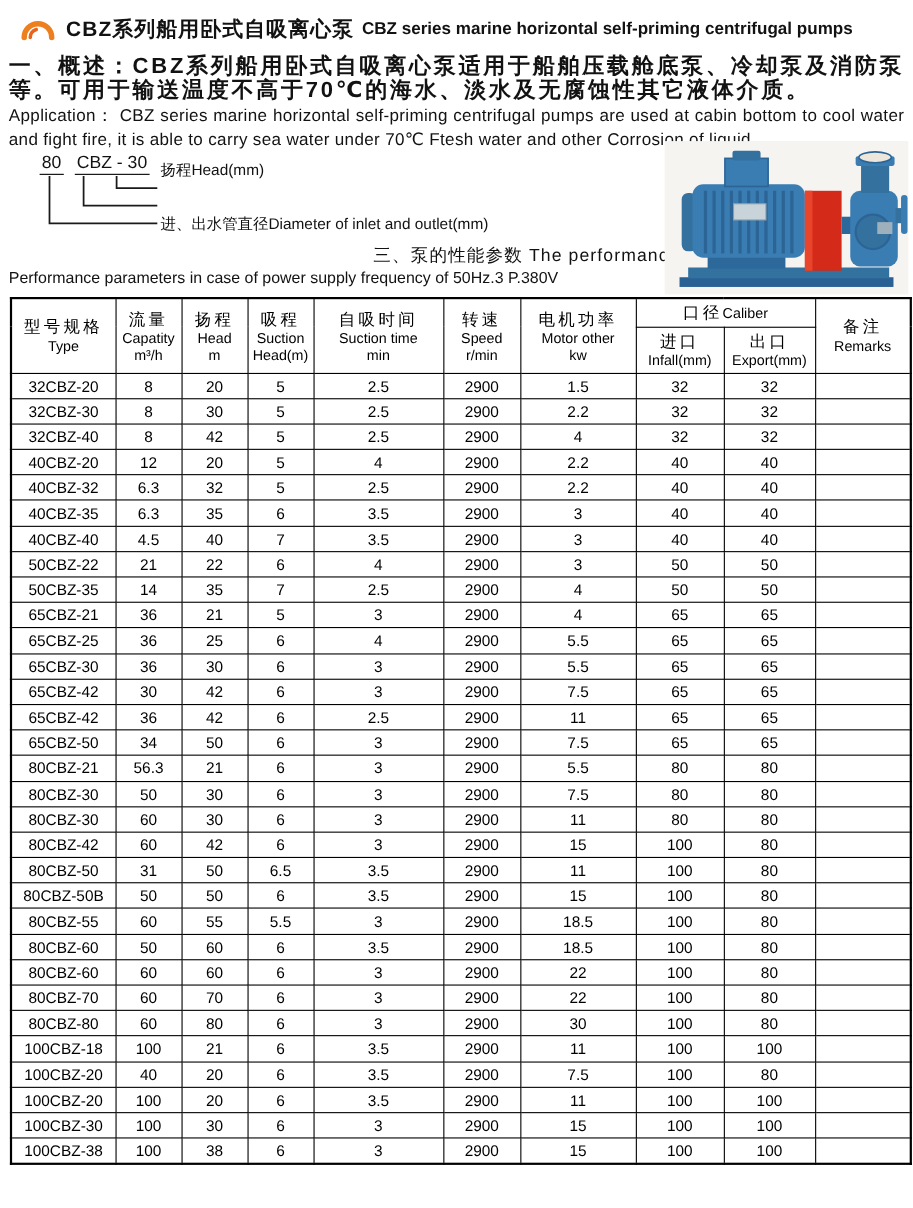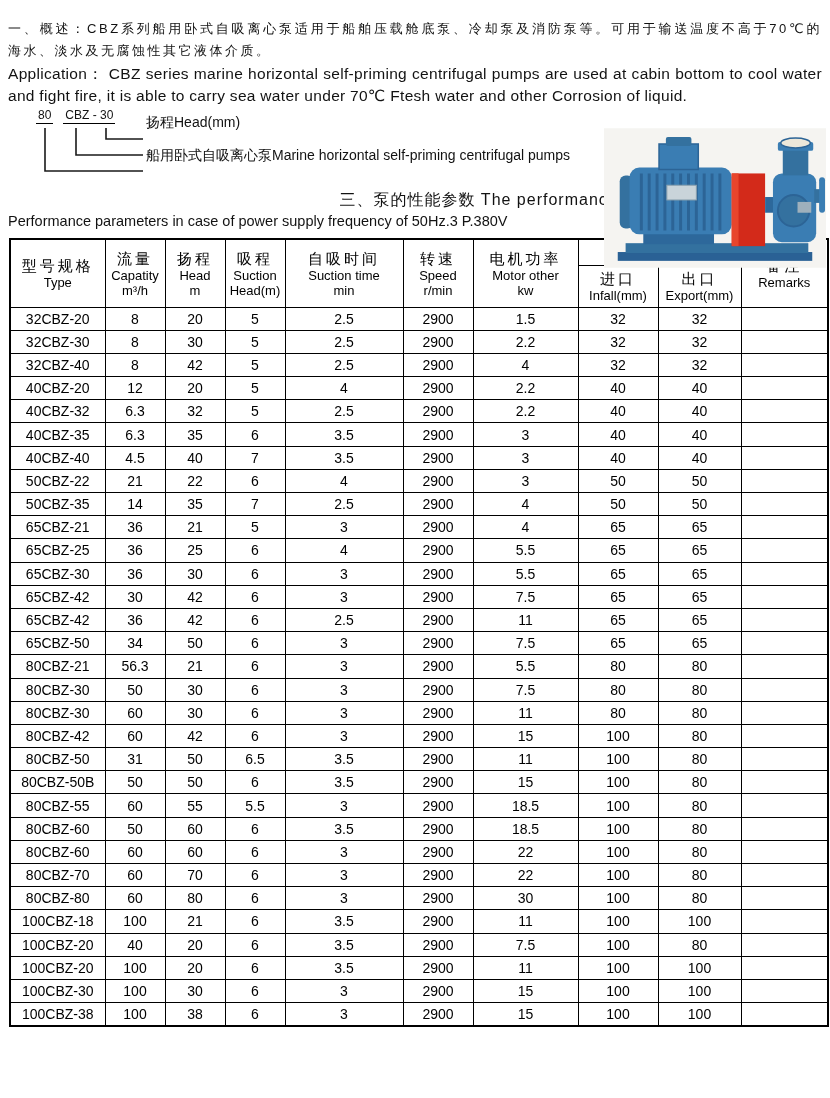--- a/index.html
+++ b/index.html
@@ -13,35 +13,35 @@
   .content { padding: 10px 6px 0 6px; position: relative; }
 
   
   .title-row { display: flex; align-items: center; margin: 2px 0 0 12px; height: 30px; }
   .logo { width: 34px; height: 24px; flex: 0 0 auto; margin-right: 8px; }
   .title-zh { font-size: 19px; font-weight: bold; letter-spacing: 1px; white-space: nowrap; }
   .title-en { font-size: 15.5px; font-weight: bold; margin-left: 7px; white-space: nowrap; }
 
   
   .para-zh {
-    margin: 8px 2px 0 2px; font-size: 13px; letter-spacing: 2.5px;
-    line-height: 21.5px; text-align: justify;
+    margin: 8px 2px 0 2px; font-size: 20px; letter-spacing: 2.5px;
+    line-height: 21.5px; text-align: justify; font-weight: bold;
   }
   .para-en {
     margin: 2px 2px 0 2px; font-size: 15.5px; letter-spacing: 0.3px;
     line-height: 21.5px; text-align: justify;
   }
 
   
   .h2 { margin: 6px 0 0 2px; font-size: 16px; letter-spacing: 1px; height: 22px; }
   .h3 { margin: 6px 0 0 2px; font-size: 16px; letter-spacing: 1px; height: 22px; text-align: right; }
 
   
   .model-area { position: relative; height: 76px; margin-top: 2px; }
-  .model-code { position: absolute; left: 30px; top: 0; font-size: 12px; white-space: nowrap; }
+  .model-code { position: absolute; left: 30px; top: 0; font-size: 16px; white-space: nowrap; }
   .model-code span { border-bottom: 1.6px solid #000; padding: 0 2px 1px 2px; }
   .code-main { margin-left: 10px; }
   .connectors { position: absolute; left: 0; top: 0; }
   .model-label { position: absolute; left: 140px; font-size: 14px; line-height: 16px; white-space: nowrap; }
   .ml-1 { top: 6px; } .ml-2 { top: 39px; } .ml-3 { top: 55px; }
 
   
   .pump-photo { position: absolute; top: 128px; right: 4px; width: 222px; height: 140px; }
 
   
@@ -66,36 +66,44 @@
   .cal .hzh, .cal .hen { display: inline; }
   .cal-en { }
   .params tbody tr { height: 23.2px; }
   .params tbody td { font-size: 14px; }
 </style>
 </head>
 <body>
 
 <div class="content">
 
+  <div class="title-row">
+    <svg class="logo" viewBox="0 0 34 24">
+      <path d="M4,19 A12.5,12.5 0 0 1 29,19" fill="none" stroke="#ee7f1f" stroke-width="5" stroke-linecap="round"></path>
+      <path d="M9.5,19 A7.5,7.5 0 0 1 15,11.8" fill="none" stroke="#e8641a" stroke-width="3.2" stroke-linecap="round"></path>
+    </svg>
+    <span class="title-zh">CBZ系列船用卧式自吸离心泵</span>
+    <span class="title-en">CBZ series marine horizontal self-priming centrifugal pumps</span>
+  </div>
 
   <p class="para-zh">一、概述：CBZ系列船用卧式自吸离心泵适用于船舶压载舱底泵、冷却泵及消防泵等。可用于输送温度不高于70℃的海水、淡水及无腐蚀性其它液体介质。</p>
   <p class="para-en">Application：  CBZ series marine horizontal self-priming centrifugal pumps are used at cabin bottom to cool water and fight fire, it is able to carry sea water under 70℃ Ftesh water and other Corrosion of liquid.</p>
 
 
   <div class="model-area">
     <div class="model-code">
       <span class="code-prefix">80</span><span class="code-main">CBZ - 30</span>
     </div>
     <svg class="connectors" width="140" height="76" viewBox="0 0 140 76">
       <path d="M100,20 V31 H137" fill="none" stroke="#1a1a1a" stroke-width="1.6"></path>
       <path d="M70,20 V47 H137" fill="none" stroke="#1a1a1a" stroke-width="1.6"></path>
       <path d="M39,20 V63 H137" fill="none" stroke="#1a1a1a" stroke-width="1.6"></path>
     </svg>
     <div class="model-label ml-1">扬程Head(mm)</div>
-    <div class="model-label ml-2">船用卧式自吸离心泵Marine horizontal self-priming centrifugal pumps</div>
+    <div class="model-label ml-3">进、出水管直径Diameter of inlet and outlet(mm)</div>
   </div>
 
   <div class="h3">三、泵的性能参数  The performance parameters of the pumps</div>
   <div class="note-en">Performance parameters in case of power supply frequency of 50Hz.3 P.380V</div>
 
   <table class="params">
     <colgroup>
       <col style="width:95px">
         <col style="width:60px">
         <col style="width:60px">

